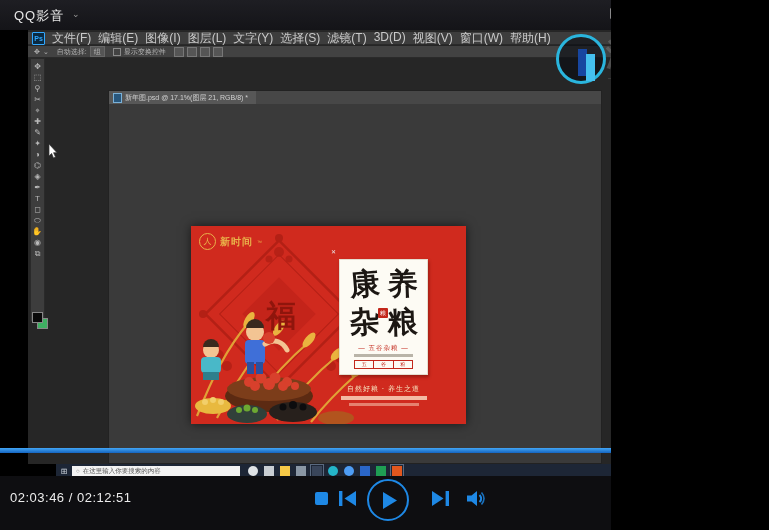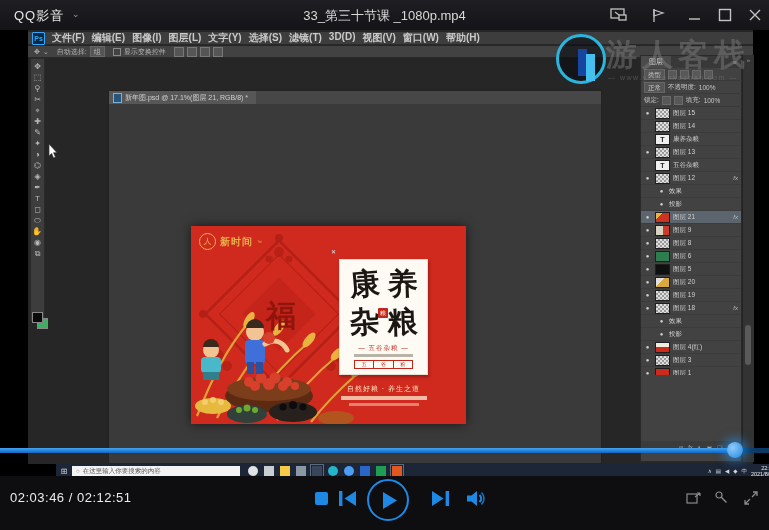--- a/index.html
+++ b/index.html
@@ -1,35 +1,35 @@
 <!DOCTYPE html>
 <html><head>
 <meta charset="utf-8">
 <style>
   html,body{margin:0;padding:0;background:#000;}
-  .stage{position:relative;width:769px;height:530px;background:#fef9c3;overflow:hidden;
+  .stage{position:relative;width:611px;height:530px;background:#fef9c3;overflow:hidden;
          font-family:"Liberation Sans",sans-serif;-webkit-font-smoothing:antialiased;}
   .abs{position:absolute;}
 
   
   .titlebar{left:0;top:0;width:769px;height:30px;background:linear-gradient(#1e1e23,#141418);}
   .app-name{left:14px;top:7px;font-size:13px;color:#e6e6e6;letter-spacing:1px;}
   .app-chev{left:72px;top:9px;font-size:9px;color:#9a9a9a;}
   .vid-title{left:0;top:7px;width:769px;text-align:center;font-size:13px;color:#d9d9d9;}
   .tb-ico{top:8px;width:18px;height:14px;color:#c4c4c4;}
   .tb-ico svg{display:block;}
 
   
   .video-area{left:0;top:30px;width:769px;height:448px;background:#000;}
   .ps{left:28px;top:0;width:725px;height:434px;background:#262626;}
   .ps-menubar{left:0;top:2px;width:725px;height:13px;background:#3d3d3d;border-bottom:1px solid #2a2a2a;
               display:flex;align-items:center;gap:7px;padding-left:4px;box-sizing:border-box;}
   .ps-logo{width:11px;height:11px;background:#0a2a42;color:#31a8ff;font-size:7px;font-weight:bold;
            display:flex;align-items:center;justify-content:center;border:1px solid #31a8ff;border-radius:1px;}
-  .ps-menu{font-size:10px;color:#c9c9c9;white-space:nowrap;font-weight:bold;}
+  .ps-menu{font-size:12px;color:#c9c9c9;white-space:nowrap;}
   .ps-optionsbar{left:0;top:16px;width:725px;height:12px;background:#424242;border-bottom:1px solid #2a2a2a;
                  display:flex;align-items:center;gap:8px;padding-left:6px;box-sizing:border-box;
                  font-size:7px;color:#b5b5b5;}
   .opt-chip{display:flex;align-items:center;gap:3px;}
   .opt-box{width:6px;height:6px;border:1px solid #8a8a8a;display:inline-block;}
   .opt-ico{width:8px;height:8px;border:1px solid #777;display:inline-block;background:#555;}
   .ps-tools{left:2px;top:28px;width:15px;height:264px;background:#3d3d3d;border:1px solid #2a2a2a;
             display:flex;flex-direction:column;align-items:center;padding-top:2px;box-sizing:border-box;}
   .ps-tool{font-size:8px;line-height:11px;color:#b9b9b9;height:11px;}
   .swatch-fg{left:4px;top:282px;width:9px;height:9px;background:#0a0a0a;border:1px solid #888;z-index:2;}
@@ -144,21 +144,20 @@
   .cursor{z-index:10;pointer-events:none;}
 </style>
 </head>
 <body>
 
 <div class="stage">
 
   <div class="abs titlebar">
     <span class="abs app-name">QQ影音</span>
     <span class="abs app-chev">⌄</span>
-    <span class="abs vid-title">33_第三十节课 _1080p.mp4</span>
     <span class="abs tb-ico" style="left:610px;">
       <svg width="18" height="14" viewBox="0 0 18 14">
         <rect x="1" y="1" width="13" height="9" fill="none" stroke="#c4c4c4" stroke-width="1.3"></rect>
         <rect x="9" y="7" width="7" height="5" fill="#17171a" stroke="#c4c4c4" stroke-width="1.3"></rect>
         <path d="M5,4 L9,7" stroke="#c4c4c4" stroke-width="1.2"></path>
       </svg>
     </span>
     <span class="abs tb-ico" style="left:650px;">
       <svg width="16" height="15" viewBox="0 0 16 15">
         <path d="M4,1 L4,14" stroke="#c4c4c4" stroke-width="1.3"></path>

